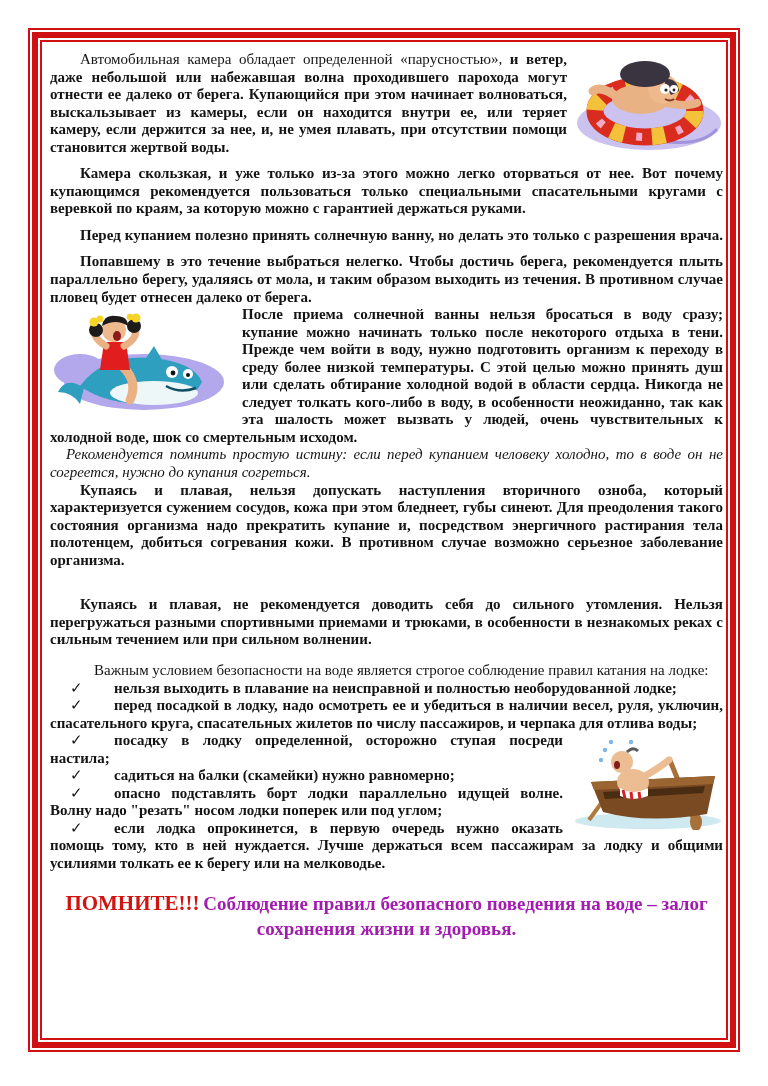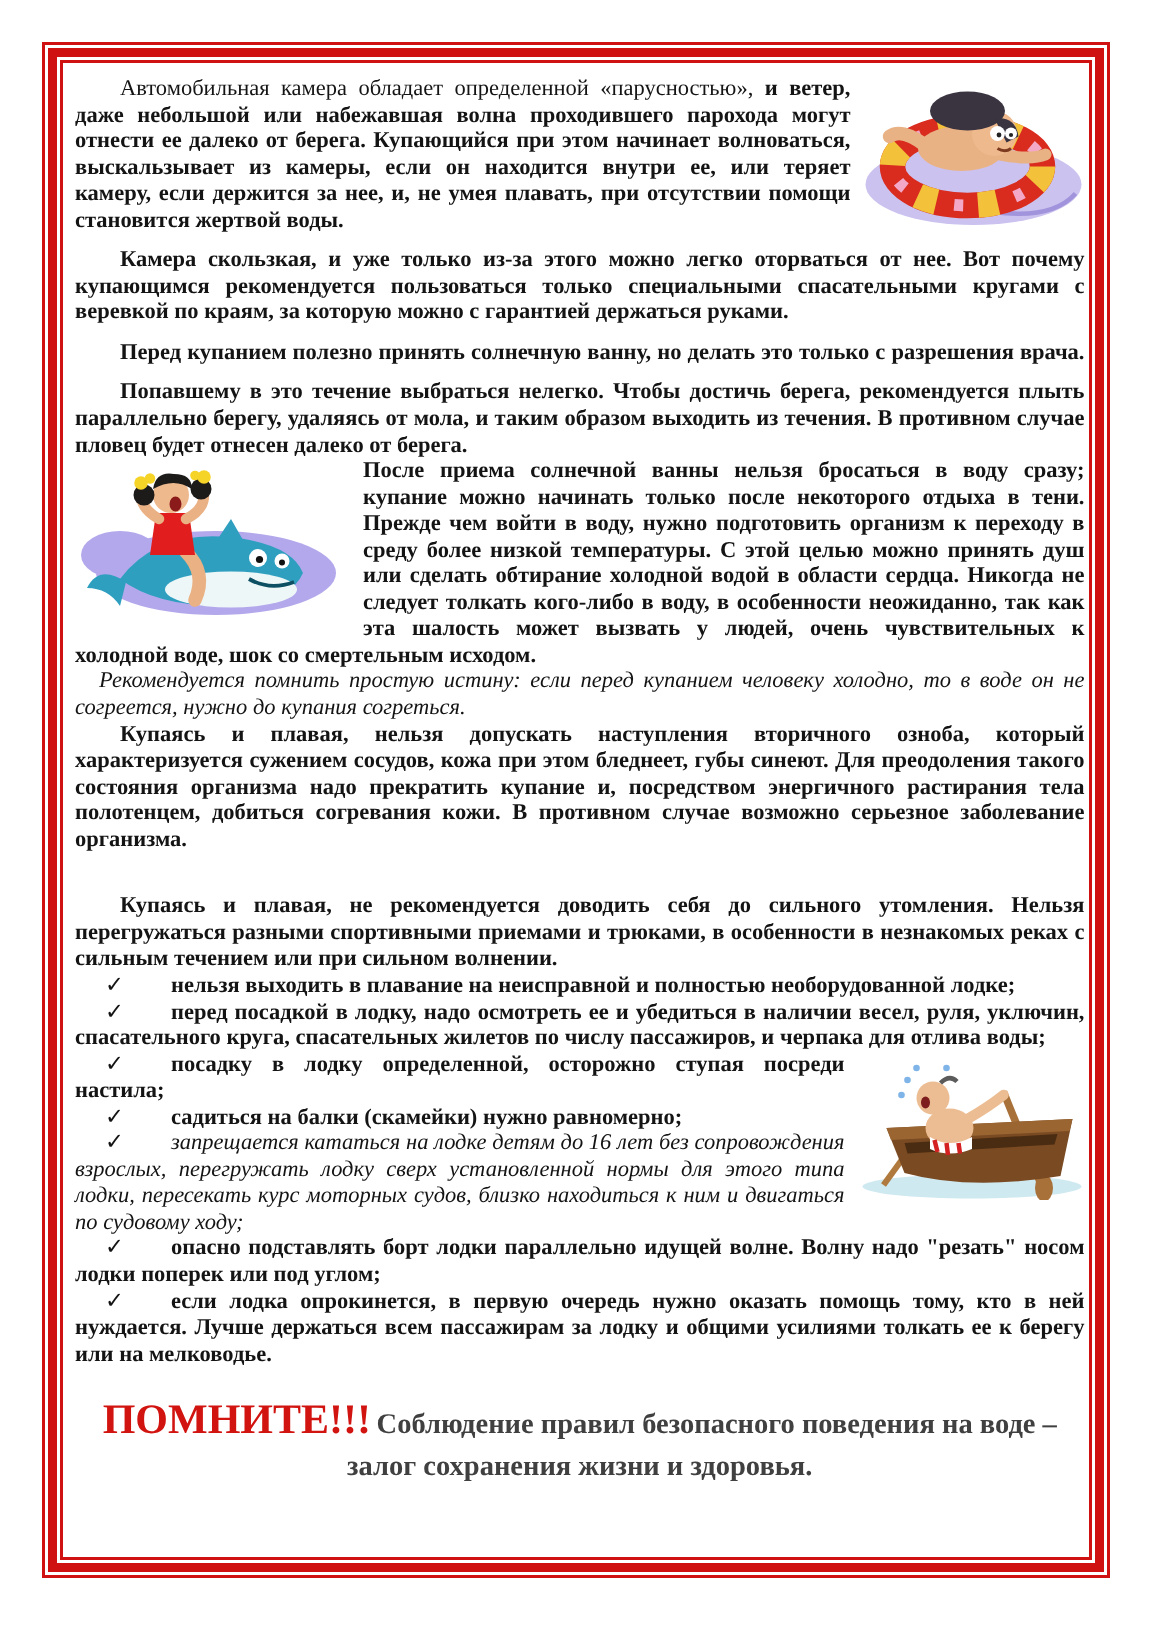--- a/index.html
+++ b/index.html
@@ -33,21 +33,21 @@
   .fl-girl{float:left;width:176px;height:106px;margin:2px 16px 2px 0;}
   .fl-boat{float:right;width:150px;height:98px;margin:0 0 2px 10px;}
   .fl-swimmer svg,.fl-girl svg,.fl-boat svg{display:block;width:100%;height:100%;}
   
   .li{font-weight:bold;}
   .li .chk{font-weight:normal;font-style:normal;display:inline-block;
       margin-left:20px;width:44px;text-indent:0;}
   .li.i{font-weight:normal;font-style:italic;}
   
   .reminder{text-align:center;margin-top:17px;line-height:1.3;}
-  .rem-title{font-weight:bold;font-size:28px;}
+  .rem-title{font-weight:bold;font-size:21px;}
   .rem-msg{font-weight:bold;font-size:19px;}
 </style>
 </head>
 <body>
 
 <div class="f1">
  <div class="f2">
   <div class="f3">
    <div class="content">
 
@@ -113,20 +113,21 @@
             </span>
       <span>После приема солнечной ванны нельзя бросаться в воду сразу; купание можно начинать только после некоторого отдыха в тени. Прежде чем войти в воду, нужно подготовить организм к переходу в среду более низкой температуры. С этой целью можно принять душ или сделать обтирание холодной водой в области сердца. Никогда не следует толкать кого-либо в воду, в особенности неожиданно, так как эта шалость может вызвать у людей, очень чувствительных к холодной воде, шок со смертельным исходом.</span>
     </p>
 
     <p class="it ind-sm">Рекомендуется помнить простую истину: если перед купанием человеку холодно, то в воде он не согреется, нужно до купания согреться.</p>
 
     <p class="b ind">Купаясь и плавая, нельзя допускать наступления вторичного озноба, который характеризуется сужением сосудов, кожа при этом бледнеет, губы синеют. Для преодоления такого состояния организма надо прекратить купание и, посредством энергичного растирания тела полотенцем, добиться согревания кожи. В противном случае возможно серьезное заболевание организма.</p>
 
     <p class="b ind gap-lg">Купаясь и плавая, не рекомендуется доводить себя до сильного утомления. Нельзя перегружаться разными спортивными приемами и трюками, в особенности в незнакомых реках с сильным течением или при сильном волнении.</p>
 
+    <p class="ind-lg gap-md">Важным условием безопасности на воде является строгое соблюдение правил катания на лодке:</p>
 
     <p class="li"><span class="chk">✓</span><span>нельзя выходить в плавание на неисправной и полностью необорудованной лодке;</span></p>
 
     <p class="li"><span class="chk">✓</span><span>перед посадкой в лодку, надо осмотреть ее и убедиться в наличии весел, руля, уключин, спасательного круга, спасательных жилетов по числу пассажиров, и черпака для отлива воды;</span></p>
 
     <p class="li">
       <span class="fl-boat">
               <svg viewBox="0 0 150 98" aria-hidden="true">
         <ellipse cx="75" cy="89" rx="73" ry="8" fill="#cfe9f0"></ellipse>
         <line x1="40" y1="55" x2="16" y2="88" stroke="#b07a3e" stroke-width="4"></line>
@@ -146,27 +147,26 @@
                 <circle cx="38" cy="10" r="2.2" fill="#7fb4e8"></circle>
         <circle cx="58" cy="10" r="2.2" fill="#7fb4e8"></circle>
                 <circle cx="28" cy="28" r="2.2" fill="#7fb4e8"></circle>
       </svg>
             </span>
       <span class="chk">✓</span><span>посадку в лодку определенной, осторожно ступая посреди настила;</span></p>
 
     <p class="li"><span class="chk">✓</span><span>садиться на балки (скамейки) нужно равномерно;</span></p>
 
 
-    <p class="li i"><span class="chk">✓</span><span>запрещается кататься на лодке детям до 16 лет без сопровождения взрослых, перегружать лодку сверх установленной нормы для этого типа лодки, пересекать курс моторных судов, близко находиться к ним и двигаться по судовому ходу;</span></p>
 
     <p class="li"><span class="chk">✓</span><span>опасно подставлять борт лодки параллельно идущей волне. Волну надо "резать" носом лодки поперек или под углом;</span></p>
 
     <p class="li"><span class="chk">✓</span><span>если лодка опрокинется, в первую очередь нужно оказать помощь тому, кто в ней нуждается. Лучше держаться всем пассажирам за лодку и общими усилиями толкать ее к берегу или на мелководье.</span></p>
 
     <p class="reminder">
       <span class="rem-title" style="color: rgb(210, 20, 16);">ПОМНИТЕ!!!</span>
-      <span class="rem-msg" style="color: #404040;">Соблюдение правил безопасного поведения на воде – залог сохранения жизни и здоровья.</span>
+      <span class="rem-msg" style="color: #a21caf;">Соблюдение правил безопасного поведения на воде – залог сохранения жизни и здоровья.</span>
     </p>
 
    </div>
   </div>
  </div>
 </div>
 
 </body></html>

